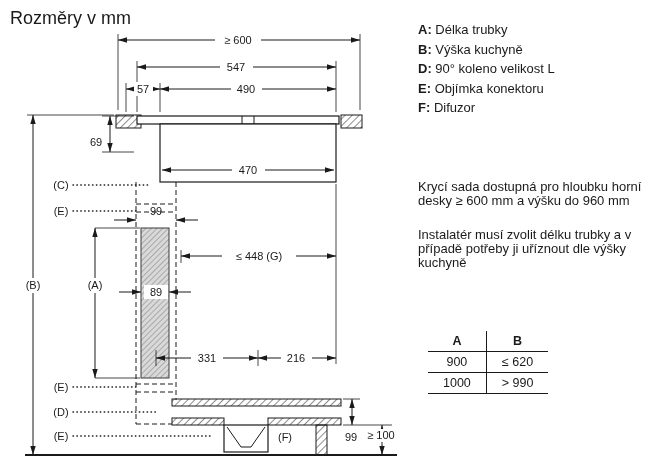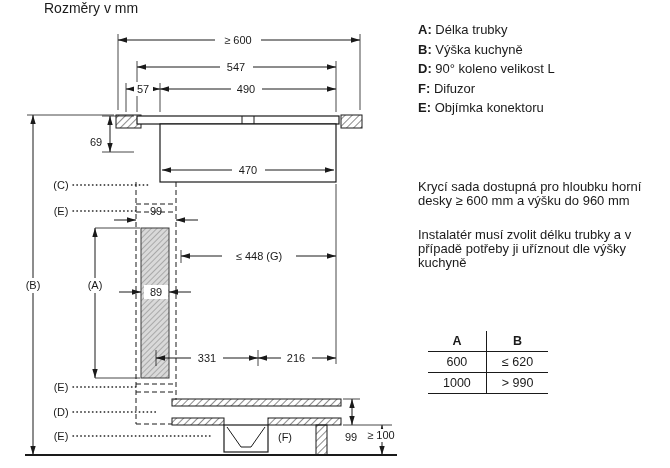--- a/index.html
+++ b/index.html
@@ -5,21 +5,21 @@
   html, body { margin: 0; padding: 0; }
   body {
     width: 670px; height: 468px;
     background: #ffffff;
     font-family: "Liberation Sans", sans-serif;
     color: #1a1a1a;
     position: relative;
     overflow: hidden;
   }
   .page { position: absolute; left: 0; top: 0; width: 670px; height: 468px; background: #fff; }
-  .title { position: absolute; left: 10px; top: 0; font-size: 14px; margin-left: 34px; }
+  .title { position: absolute; left: 10px; top: 8px; font-size: 18px; }
   .diagram-wrap { position: absolute; left: 0; top: 0; width: 410px; height: 444px; }
   .right-col { position: absolute; left: 418px; top: 20px; width: 248px; }
   .legend-row { font-size: 13px; line-height: 19.5px; white-space: nowrap; }
   .legend-key { font-weight: bold; }
   .note { position: absolute; left: 418px; width: 234px; font-size: 13px; line-height: 14px; }
   .note-1 { top: 180px; }
   .note-2 { top: 228px; }
   .spec-table { position: absolute; left: 428px; top: 331px; border-collapse: collapse; font-size: 12.5px; }
   .spec-table th, .spec-table td { padding: 3px 15px; text-align: center; font-weight: normal; }
   .spec-table th { font-weight: bold; border-bottom: 1px solid #1a1a1a; }
@@ -216,37 +216,37 @@
 
         <text x="285" y="441" text-anchor="middle">(F)</text>
       </g>
     </svg>
   </div>
 
   <div class="right-col">
     <div class="legend-row"><span class="legend-key">A:</span> <span>Délka trubky</span></div>
     <div class="legend-row"><span class="legend-key">B:</span> <span>Výška kuchyně</span></div>
     <div class="legend-row"><span class="legend-key">D:</span> <span>90° koleno velikost L</span></div>
+    <div class="legend-row"><span class="legend-key">E:</span> <span>Objímka konektoru</span></div>
     <div class="legend-row"><span class="legend-key">F:</span> <span>Difuzor</span></div>
-    <div class="legend-row"><span class="legend-key">E:</span> <span>Objímka konektoru</span></div>
   </div>
 
   <div class="note note-1">Krycí sada dostupná pro hloubku horní desky ≥ 600 mm a výšku do 960 mm</div>
   <div class="note note-2">Instalatér musí zvolit délku trubky a v případě potřeby ji uříznout dle výšky kuchyně</div>
 
   <table class="spec-table">
     <thead>
       <tr>
         <th>A</th>
         <th>B</th>
       </tr>
     </thead>
     <tbody>
       <tr>
-        <td>600</td>
+        <td>900</td>
         <td>≤ 620</td>
       </tr>
       <tr>
         <td>1000</td>
         <td>&gt; 990</td>
       </tr>
     </tbody>
   </table>
 
 </div>

